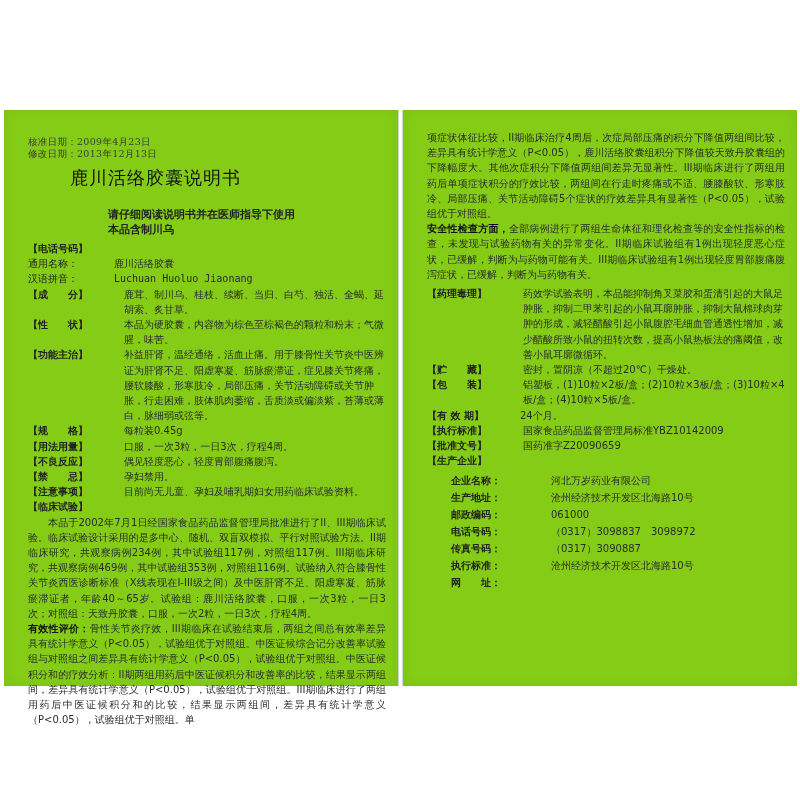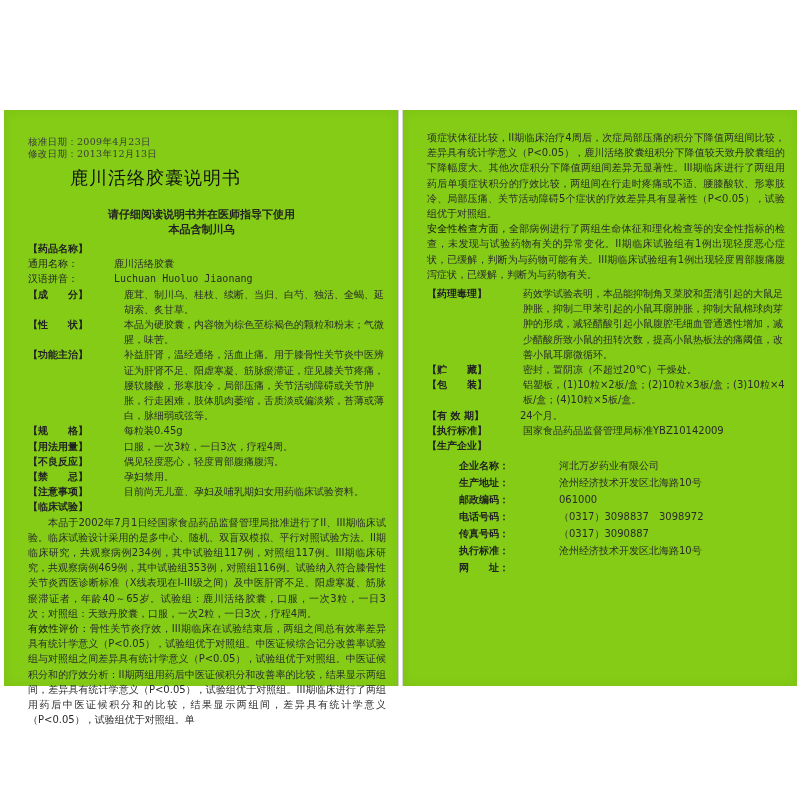--- a/index.html
+++ b/index.html
@@ -8,49 +8,49 @@
     font-family: "DejaVu Sans", sans-serif; color: #1e1e1e;
   }
   .page {
     position: absolute; top: 110px; height: 576px; background: #84cc16;
     box-shadow: inset 0 0 12px rgba(0,0,0,0.06);
   }
   #page-left { left: 4px; width: 394px; border-right: 1px solid #cfcfcf; }
   #page-right { left: 402px; width: 394px; border-left: 1px solid #d6d6d6; }
   .dates { position: absolute; left: 24px; top: 26px; font-family: "DejaVu Serif", serif; font-size: 9.5px; line-height: 12px; color: #3a3a3a; letter-spacing: 0.3px; }
   .title { position: absolute; left: 66px; top: 56px; font-size: 18px; font-weight: normal; color: #111; letter-spacing: 1px; white-space: nowrap; }
-  .warning { position: absolute; left: 104px; top: 97px; font-size: 11px; font-weight: bold; line-height: 15px; color: #222; text-align: center; }
+  .warning { position: absolute; left: 104px; top: 97px; font-size: 11px; font-weight: bold; line-height: 15px; color: #222; }
   .content { position: absolute; left: 24px; right: 12px; font-size: 10px; line-height: 15.2px; color: #2a2a2a; }
   .row { display: flex; white-space: nowrap; gap: 36px; }
   .row .lbl { flex: 0 0 auto; font-weight: bold; color: #222; }
   .row .val { flex: 1 1 auto; white-space: normal; }
   .sec-head { font-weight: bold; color: #222; }
   .para { text-indent: 2em; text-align: justify; }
   .para-b { text-align: justify; }
-  .para-b .bold { font-weight: normal; color: #111; }
-  .company { margin-left: 32px; margin-top: 4px; }
+  .para-b .bold { font-weight: bold; color: #111; }
+  .company { margin-left: 24px; margin-top: 4px; }
   .company .row .lbl { width: 64px; font-weight: bold; }
   .company .row { line-height: 17px; }
 </style>
 </head>
 <body>
 
 <div class="page" id="page-left">
   <div class="dates">
     <div>核准日期：2009年4月23日</div>
     <div>修改日期：2013年12月13日</div>
   </div>
   <div class="title">鹿川活络胶囊说明书</div>
   <div class="warning">
     <div>请仔细阅读说明书并在医师指导下使用</div>
     <div>本品含制川乌</div>
   </div>
 
   <div class="content" style="top:131px;">
-    <div class="sec-head">【药品名称】</div>
+    <div class="sec-head">【电话号码】</div>
     <div class="row">
       <span class="lbl" style="font-weight:normal">通用名称：</span>
       <span class="val">鹿川活络胶囊</span>
     </div>
     <div class="row">
       <span class="lbl" style="font-weight:normal">汉语拼音：</span>
       <span class="val" style="font-family:'DejaVu Sans Mono',monospace;">Luchuan Huoluo Jiaonang</span>
     </div>
     <div class="row">
       <span class="lbl">【成　　分】</span>
@@ -111,20 +111,24 @@
       <span class="val">铝塑板，(1)10粒×2板/盒；(2)10粒×3板/盒；(3)10粒×4板/盒；(4)10粒×5板/盒。</span>
     </div>
     <div class="row">
       <span class="lbl">【有 效 期】</span>
       <span class="val">24个月。</span>
     </div>
     <div class="row">
       <span class="lbl">【执行标准】</span>
       <span class="val">国家食品药品监督管理局标准YBZ10142009</span>
     </div>
+    <div class="row">
+      <span class="lbl">【批准文号】</span>
+      <span class="val">国药准字Z20090659</span>
+    </div>
     <div class="sec-head">【生产企业】</div>
     <div class="company">
       <div class="row">
         <span class="lbl">企业名称：</span>
         <span class="val">河北万岁药业有限公司</span>
       </div>
       <div class="row">
         <span class="lbl">生产地址：</span>
         <span class="val">沧州经济技术开发区北海路10号</span>
       </div>

